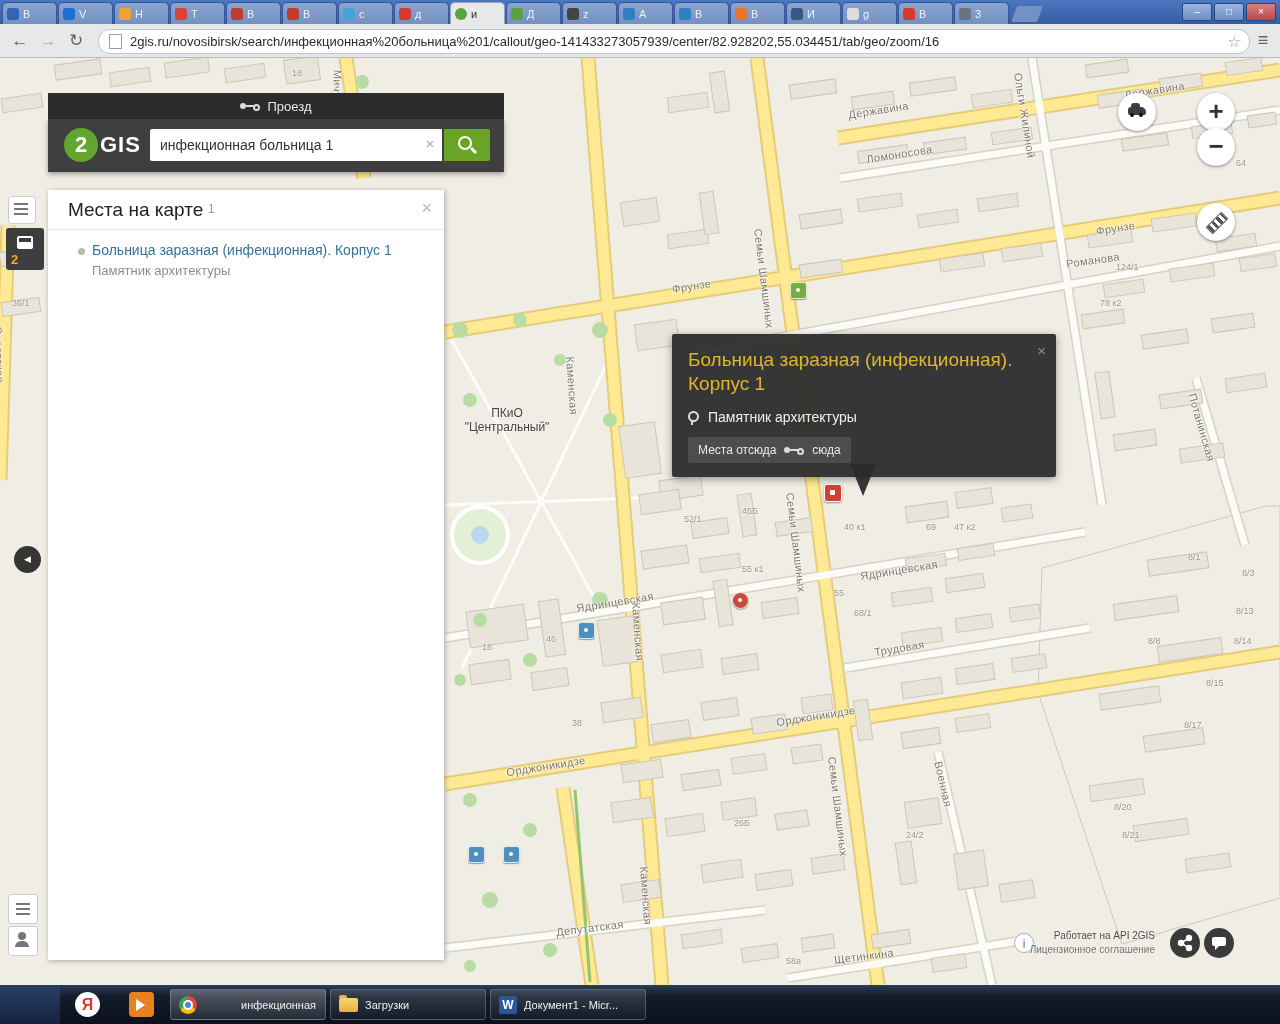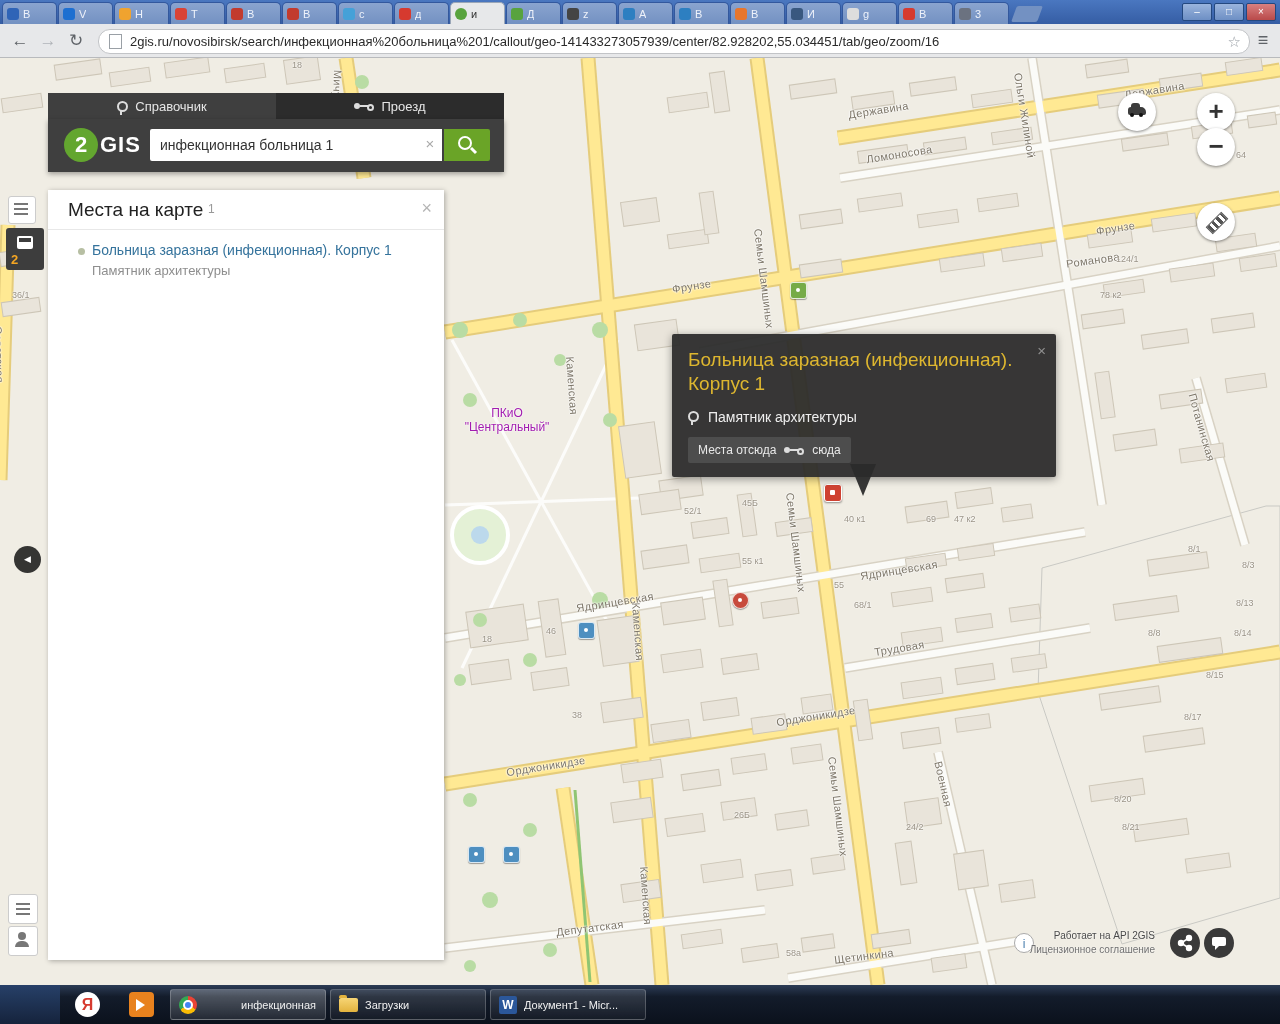--- a/index.html
+++ b/index.html
@@ -41,22 +41,22 @@
   .cy{stroke:#e5cc7b;stroke-width:15;}
   .fy{stroke:#ffe993;stroke-width:11;}
   .cw{stroke:#d8d2c4;stroke-width:10;}
   .fw{stroke:#fbfbf8;stroke-width:7;}
   .bld rect{fill:#e9e4da;stroke:#cdc6b7;stroke-width:1;
     transform-box:fill-box;transform-origin:center;transform:rotate(-8deg);}
   .st{position:absolute;font-size:11px;color:#7d7668;letter-spacing:.4px;white-space:nowrap;z-index:2;
     text-shadow:0 0 2px #fff,0 0 2px #fff,0 0 2px #fff;}
   .st.v{transform-origin:0 0;}
   .pl{position:absolute;font-size:9px;color:#9a9386;white-space:nowrap;z-index:2;
-    text-shadow:0 0 2px #fff,0 0 2px #fff;}
-  .parklabel{position:absolute;z-index:2;color:#a21caf;font-size:12px;text-align:center;
+    text-shadow:0 0 2px #fff,0 0 2px #fff;margin-top:8px;}
+  .parklabel{position:absolute;z-index:2;color:#404040;font-size:12px;text-align:center;
     text-shadow:0 0 2px #fff,0 0 2px #fff;}
   .poi{position:absolute;width:15px;height:15px;border-radius:3px;z-index:3;
     box-shadow:0 1px 1px rgba(0,0,0,.35);border:1px solid rgba(255,255,255,.8);}
   .poi::after{content:"";position:absolute;left:5px;top:5px;width:4px;height:4px;border-radius:50%;background:#fff;}
   
   .ptabs{position:absolute;left:48px;top:93px;width:456px;height:26px;display:flex;z-index:10;}
   .ptab{flex:1;display:flex;align-items:center;justify-content:center;gap:7px;color:#e6e6e6;
     font-size:13px;}
   .ptab.active{background:#3f3f3f;}
   .ptab.idle{background:#2c2c2c;}
@@ -540,24 +540,20 @@
   <span class="pl" style="left:1122px;top:822px">8/21</span>
 
   <div class="marker"></div>
   <div class="poi" style="left:578px;top:622px;background:#4e8fc0"></div>
   <div class="poi" style="left:468px;top:846px;background:#4e8fc0"></div>
   <div class="poi" style="left:503px;top:846px;background:#4e8fc0"></div>
   <div class="poi" style="left:732px;top:592px;background:#c74a3c;border-radius:50%"></div>
   <div class="poi" style="left:790px;top:282px;background:#76ab47"></div>
 
   <div class="ptabs">
-    <div class="ptab active">
-      <span class="pinic"></span>
-      <span>Справочник</span>
-    </div>
     <div class="ptab idle">
       <span class="routeic">
           <i></i>
         </span>
       <span>Проезд</span>
     </div>
   </div>
   <div class="searchblk">
     <div class="logo">
       <span class="disc">2</span>

